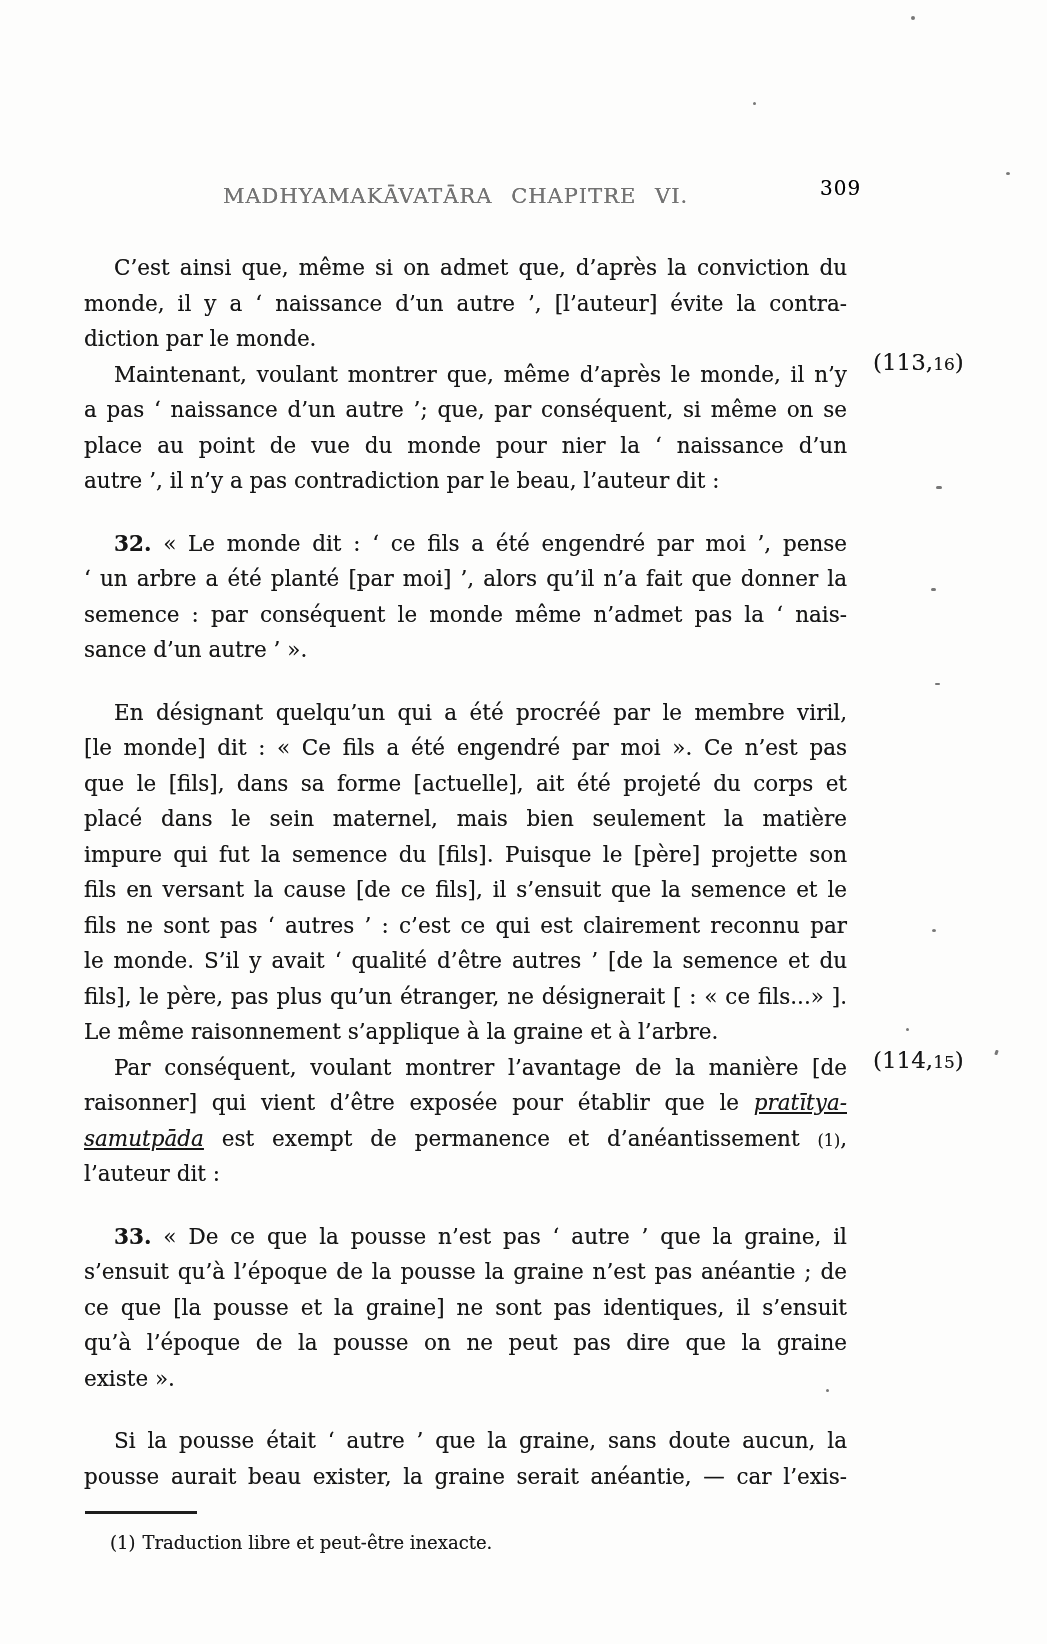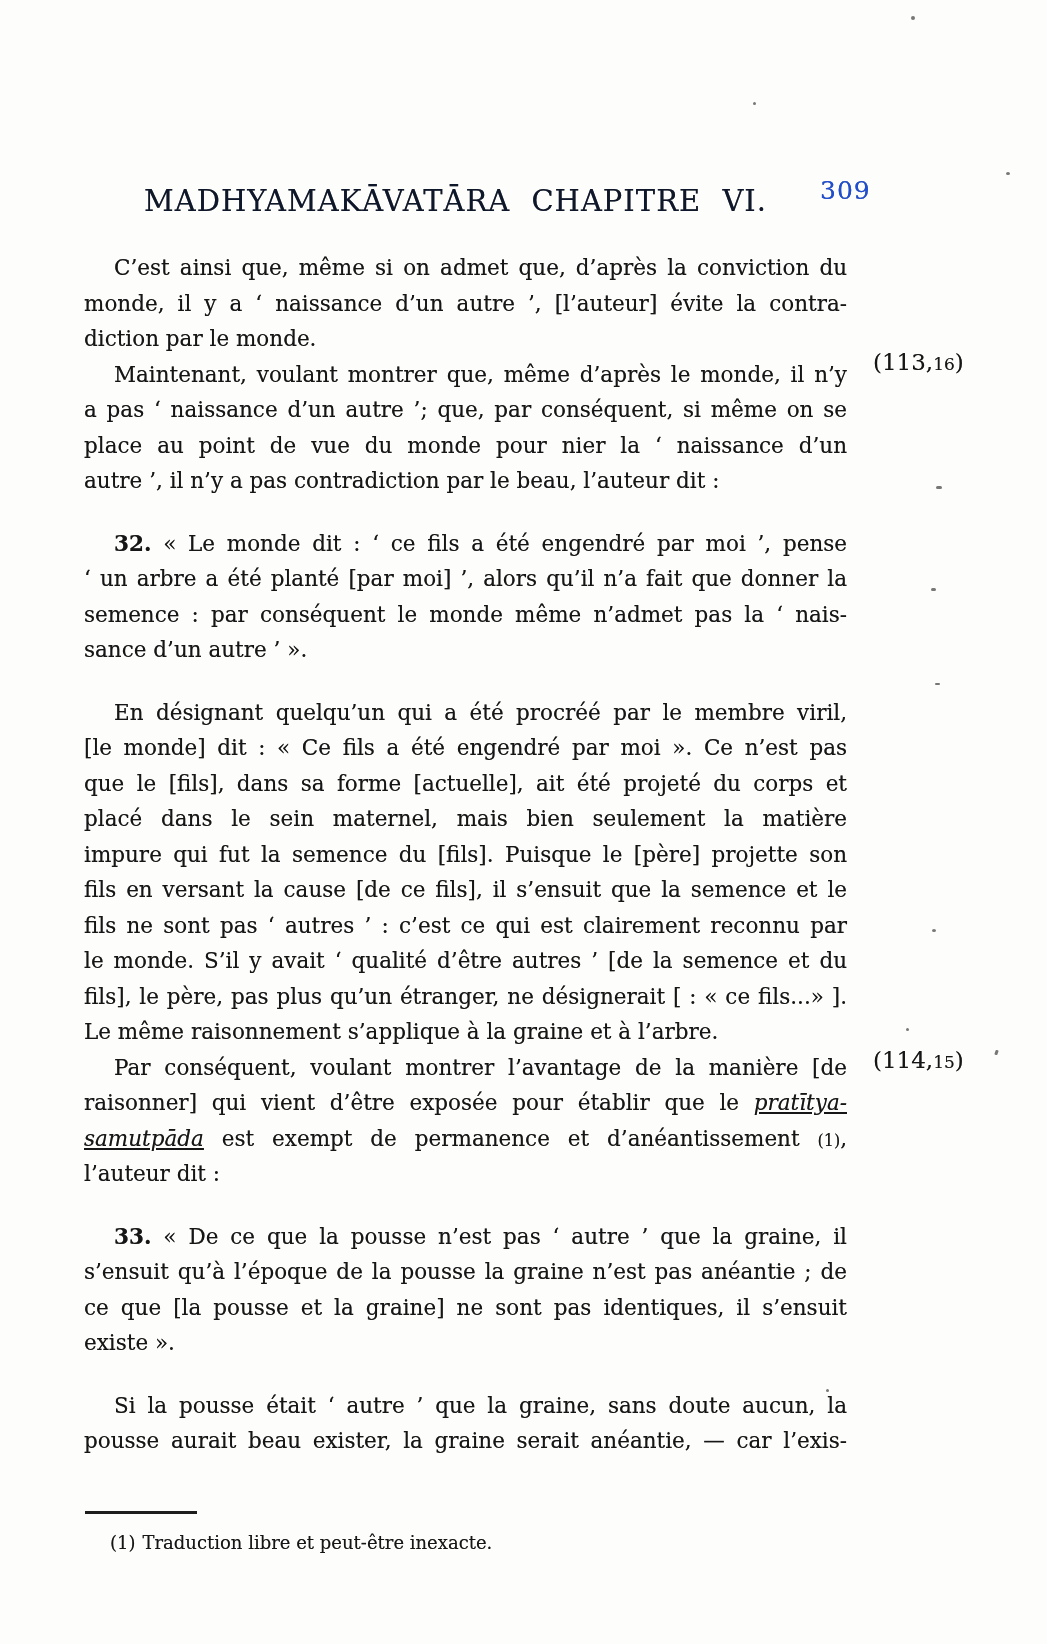--- a/index.html
+++ b/index.html
@@ -14,29 +14,29 @@
   .page { position: absolute; inset: 0; }
 
   
   .header {
     position: absolute; left: 83px; top: 180px; width: 765px; height: 40px;
   }
   .chapter-title {
     position: absolute; left: 16px; right: 0; top: 4px;
     text-align: center;
     transform: translateX(-18px);
-    font-size: 29px; letter-spacing: 1px; word-spacing: 11px;
-    color: #0f172a;
+    font-size: 21px; letter-spacing: 1px; word-spacing: 11px;
+    color: #737373;
     text-shadow: 0 0 0.6px rgba(20,20,20,0.6);
     white-space: nowrap;
   }
   .page-number {
     position: absolute; left: 737px; top: -4px;
-    font-size: 25px; letter-spacing: 1px;
-    color: #1d4ed8;
+    font-size: 20px; letter-spacing: 1px;
+    color: #000000;
     text-shadow: 0 0 0.6px rgba(20,20,20,0.6);
   }
 
   
   .column {
     position: absolute; left: 84px; top: 250px; width: 763px;
     font-size: 21.5px;
     text-shadow: 0 0 0.5px rgba(20,20,20,0.55);
   }
   .para { margin: 0; }
@@ -124,20 +124,21 @@
       <div class="para">
         <div class="line indent"><span>Par conséquent, voulant montrer l’avantage de la manière [de</span></div>
         <div class="line"><span>raisonner] qui vient d’être exposée pour établir que le </span><span class="italic">pratītya-</span></div>
         <div class="line"><span class="italic">samutpāda</span><span> est exempt de permanence et d’anéantissement </span><span class="small-ref">(1)</span><span>,</span></div>
         <div class="line flush"><span>l’auteur dit :</span></div>
       </div>
       <div class="para spaced">
         <div class="line indent"><span class="bold">33.</span><span> « De ce que la pousse n’est pas ‘ autre ’ que la graine, il</span></div>
         <div class="line"><span>s’ensuit qu’à l’époque de la pousse la graine n’est pas anéantie ; de</span></div>
         <div class="line"><span>ce que [la pousse et la graine] ne sont pas identiques, il s’ensuit</span></div>
+        <div class="line"><span>qu’à l’époque de la pousse on ne peut pas dire que la graine</span></div>
         <div class="line flush"><span>existe ».</span></div>
       </div>
       <div class="para spaced">
         <div class="line indent"><span>Si la pousse était ‘ autre ’ que la graine, sans doute aucun, la</span></div>
         <div class="line"><span>pousse aurait beau exister, la graine serait anéantie, — car l’exis-</span></div>
       </div>
     </div>
 
   <div class="margin-note note-1">
     <span>(113,</span><span class="small">16</span><span>)</span>

